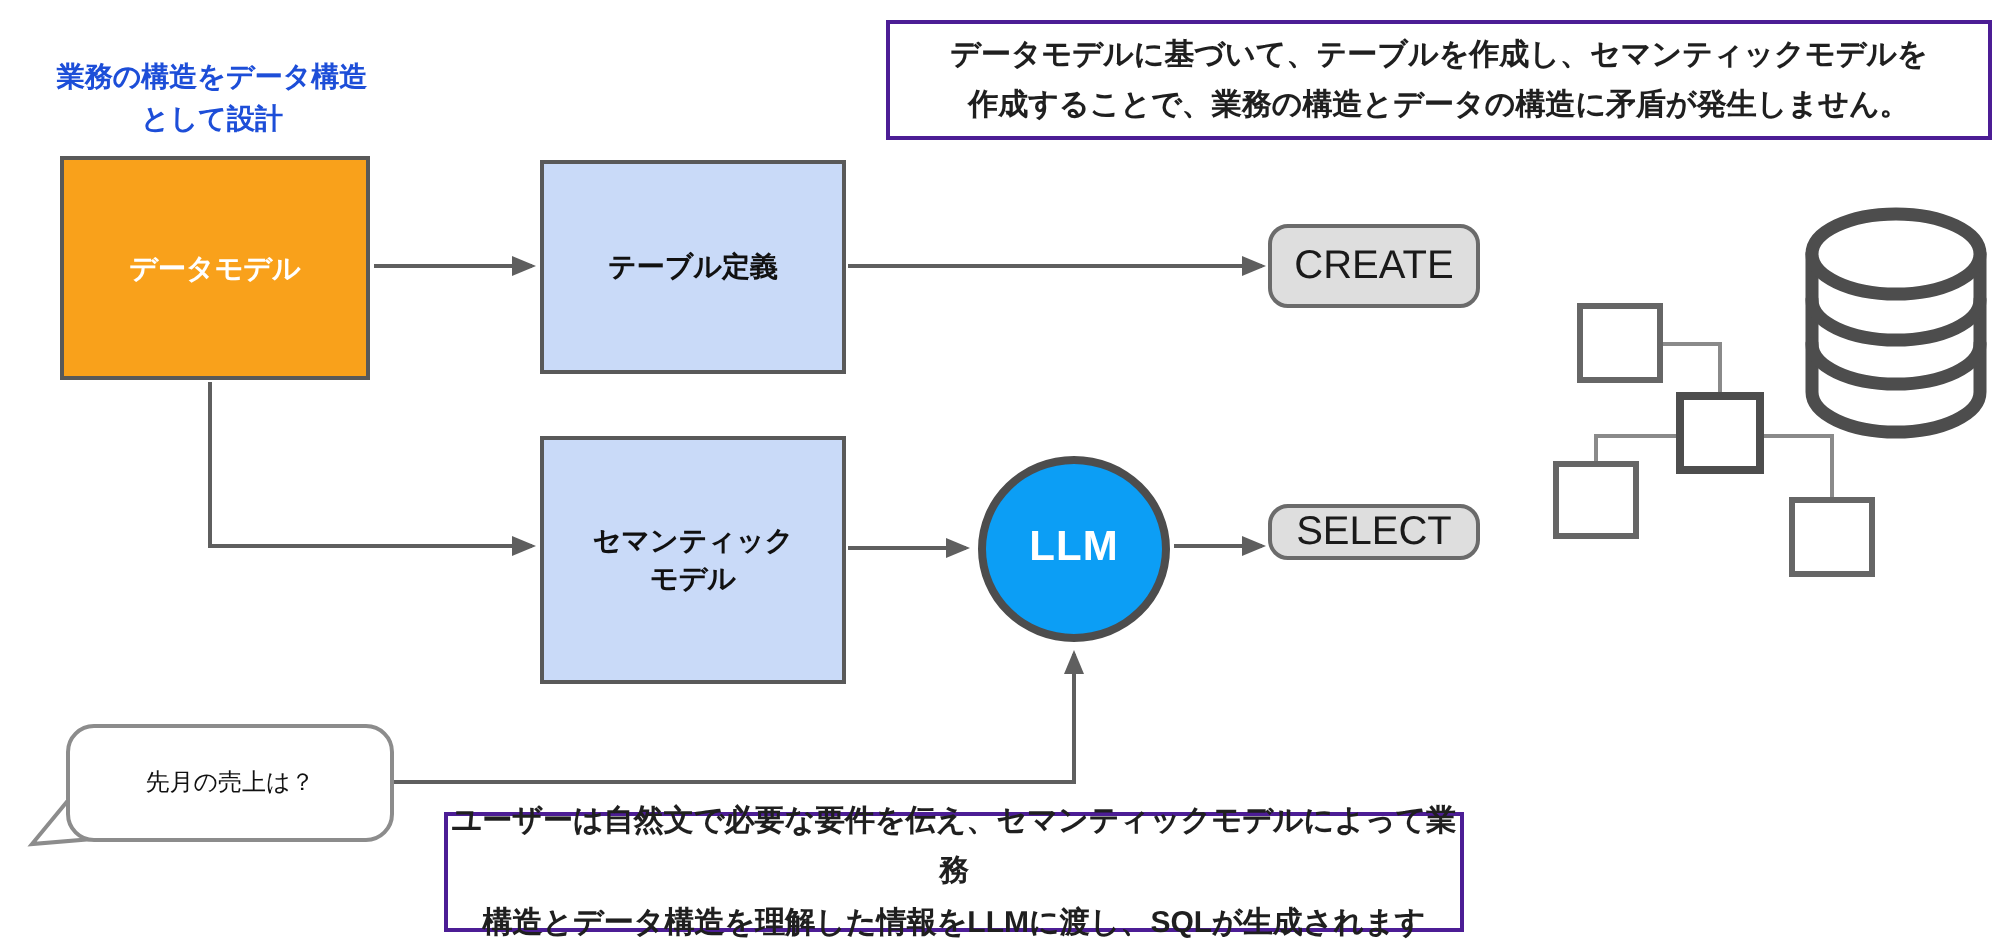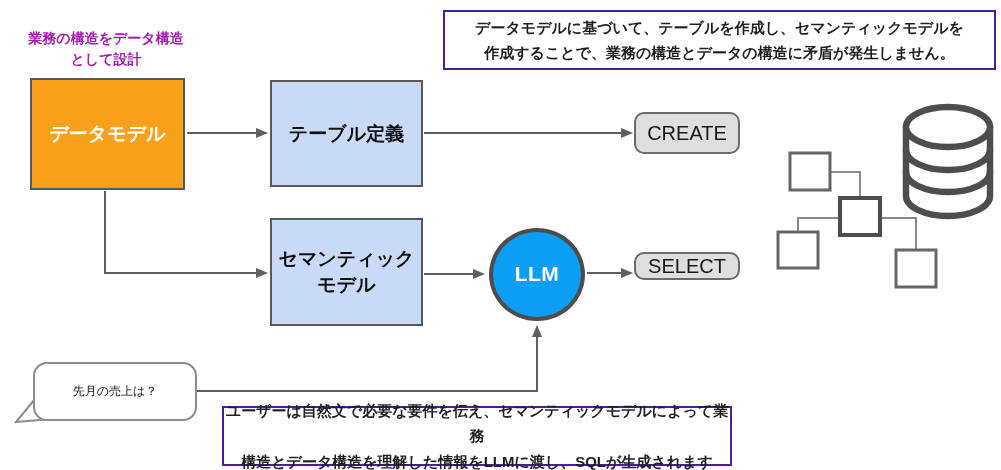--- a/index.html
+++ b/index.html
@@ -11,37 +11,37 @@
     background: #ffffff;
     font-family: "Liberation Sans", "DejaVu Sans", sans-serif;
     overflow: hidden;
   }
   .layer { position: absolute; left: 0; top: 0; width: 1001px; height: 470px; }
   .abs { position: absolute; display: flex; align-items: center; justify-content: center; text-align: center; }
   .pre { white-space: pre-line; }
 
   .note {
     left: 10px; top: 28px; width: 192px;
-    font-size: 14px; font-weight: bold; color: #a21caf; line-height: 1.5;
+    font-size: 14px; font-weight: bold; color: #1d4ed8; line-height: 1.5;
   }
   .node {
     border: 2px solid #595959;
-    font-weight: bold; font-size: 19px; color: #111111;
+    font-weight: bold; font-size: 14px; color: #111111;
     line-height: 1.35;
   }
   .node-orange {
     left: 30px; top: 78px; width: 155px; height: 112px;
     background: #F9A11B; color: #ffffff;
   }
   .node-table {
     left: 270px; top: 80px; width: 153px; height: 107px;
     background: #C9DAF8;
   }
   .node-semantic {
-    left: 270px; top: 218px; width: 153px; height: 108px;
+    left: 270px; top: 218px; width: 153px; height: 124px;
     background: #C9DAF8;
   }
   .node-llm {
     left: 489px; top: 228px; width: 96px; height: 93px;
     background: #0C9EF5; border: 4px solid #4d4d4d; border-radius: 50%;
     color: #ffffff; font-size: 21px; letter-spacing: 0.5px;
   }
   .pill {
     background: #DEDEDE; border: 2px solid #6b6b6b; border-radius: 10px;
     font-size: 20px; color: #1a1a1a; font-weight: normal;

